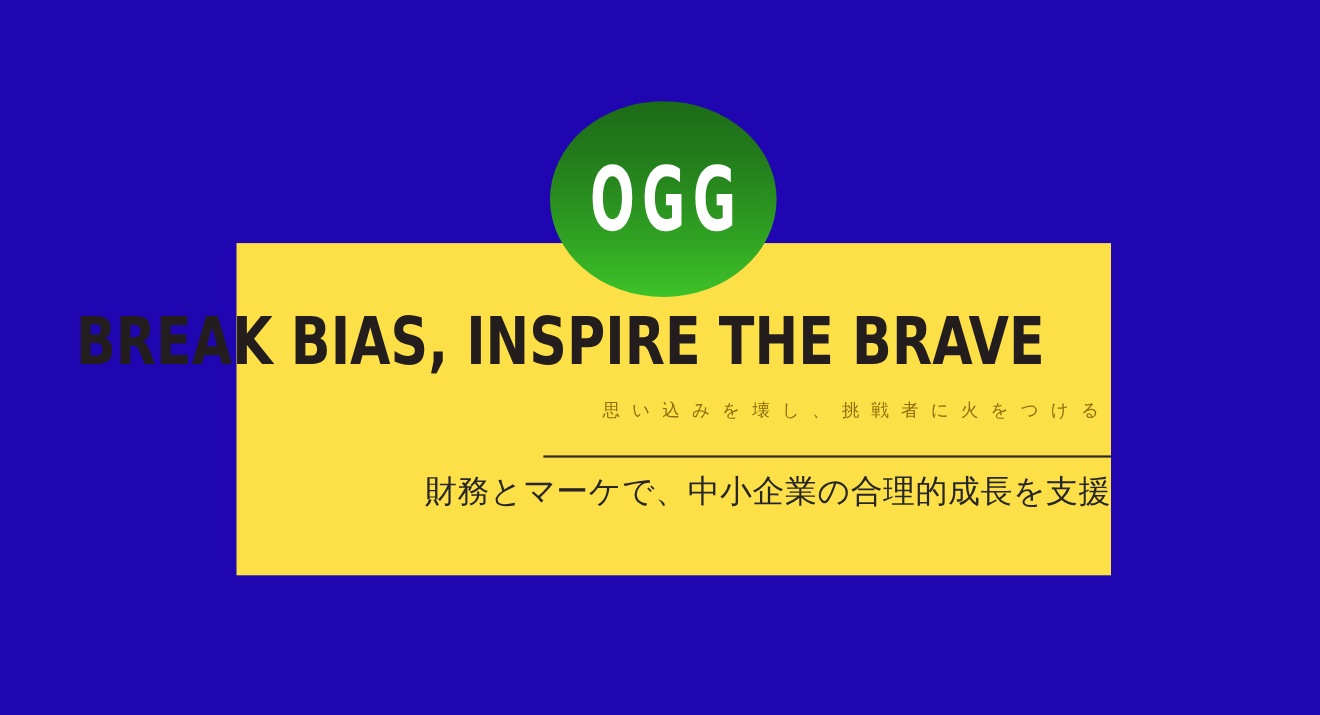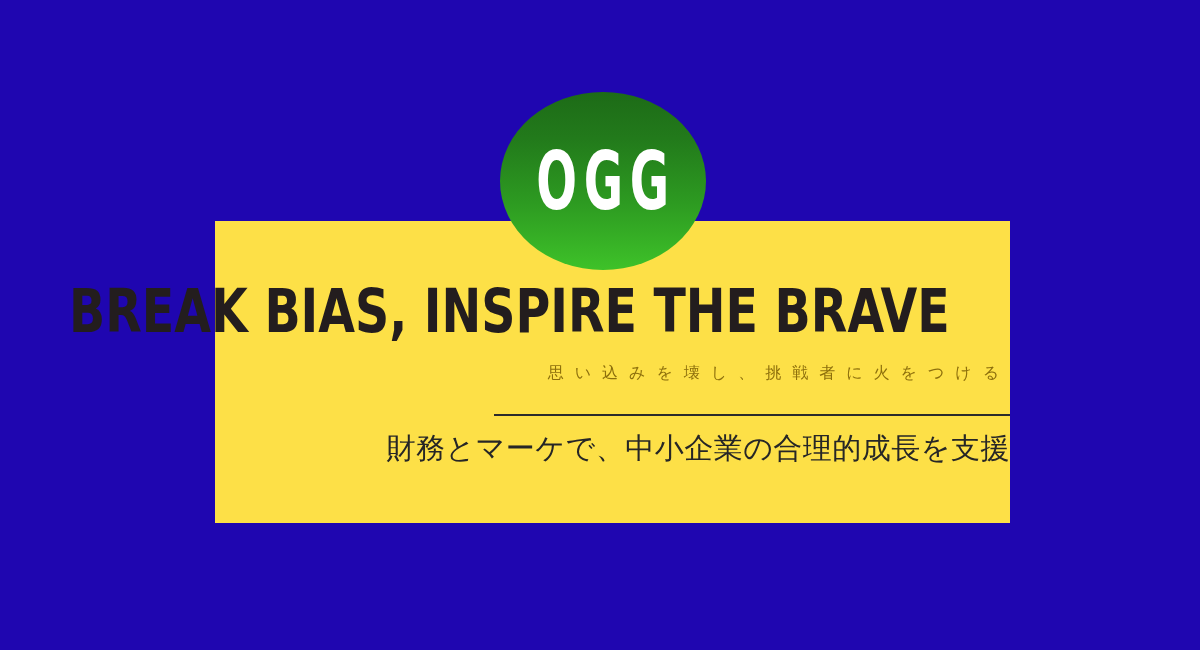--- a/index.html
+++ b/index.html
@@ -93,21 +93,21 @@
   .divider {
     margin-top:33px;
     width:516px;
     height:0;
     border-top:2px solid #2b2b2b;
   }
 
   .tagline {
     margin-top:16px;
     color:#262626;
-    font-family:Liberation Serif, serif;
+    font-family:Liberation Mono, monospace;
     font-weight:normal;
     font-size:29px;
     line-height:1.15;
     letter-spacing:0.5px;
     white-space:nowrap;
   }
 </style>
 </head>
 <body>
 

